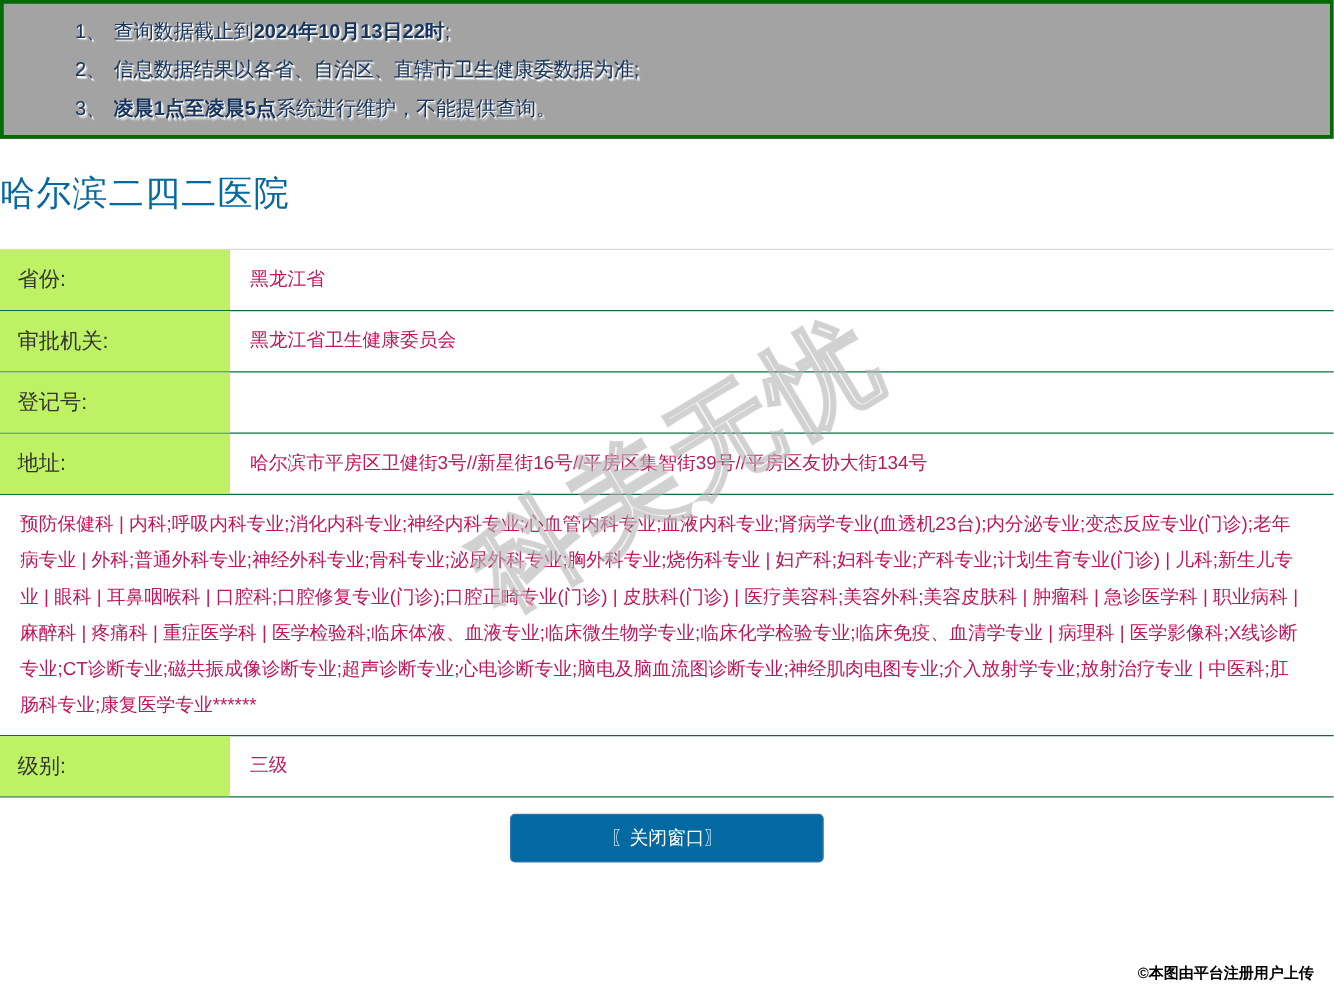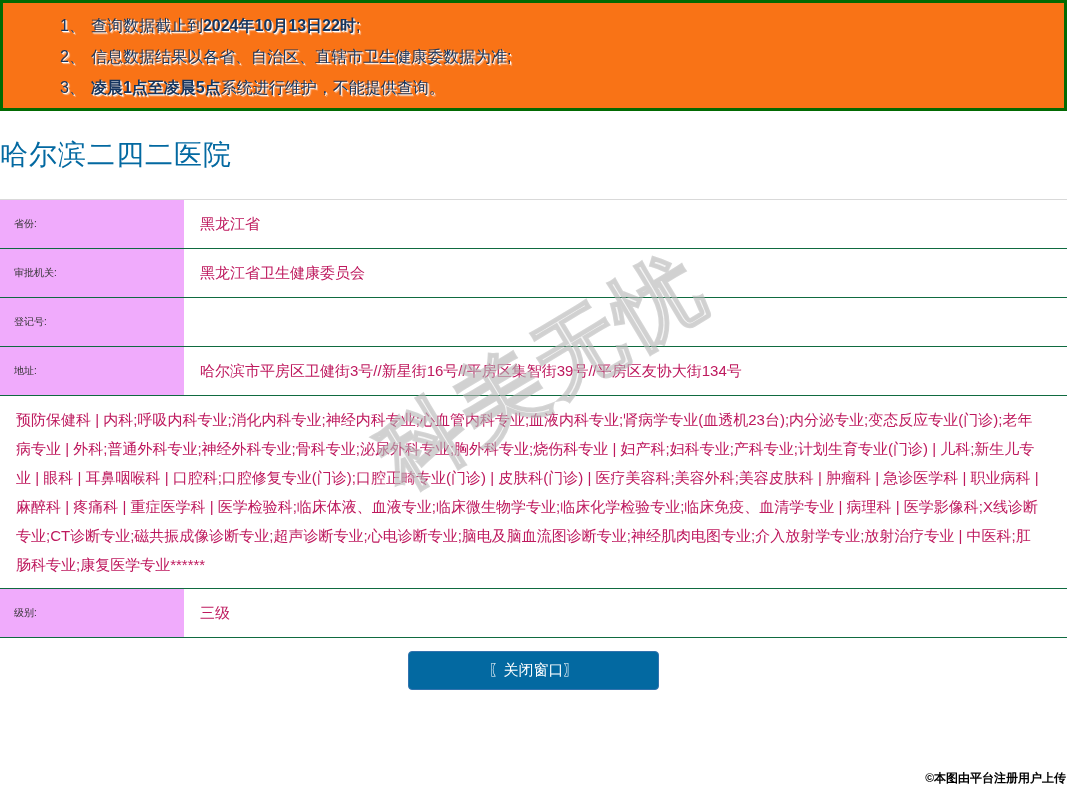--- a/index.html
+++ b/index.html
@@ -7,21 +7,21 @@
     width: 1067px; height: 789px;
     background: #fff;
     font-family: "Liberation Sans", "DejaVu Sans", sans-serif;
     position: relative;
     overflow: hidden;
   }
 
   
   .banner {
     width: 100%; height: 111px;
-    background: #f97316;
+    background: #a3a3a3;
     border: 3px solid #026a02;
     padding: 7px 10px 0 57px;
   }
   .notice-line {
     font-size: 16px;
     line-height: 31px;
     color: #16355f;
     text-shadow: 1px 1px 0 #ffffff, 2px 2px 1px rgba(255,255,255,.55);
     white-space: nowrap;
   }
@@ -43,23 +43,23 @@
     width: 100%;
     border-top: 1px solid #d9d9d9;
   }
   .row {
     display: flex;
     border-bottom: 1px solid #0f6b40;
   }
   .row-label {
     width: 184px;
     flex: 0 0 184px;
-    background: #f0abfc;
+    background: #bef264;
     padding: 13px 8px 13px 14px;
-    font-size: 10px;
+    font-size: 17px;
     color: #333;
     line-height: 22px;
   }
   .row-value {
     flex: 1;
     padding: 9px 22px 9px 16px;
     font-size: 15px;
     color: #be185d;
     line-height: 29px;
     word-break: break-all;
@@ -92,21 +92,21 @@
     white-space: nowrap;
     color: rgba(130,130,130,0.08);
     -webkit-text-stroke: 2px rgba(185,185,185,0.6);
     pointer-events: none;
     z-index: 5;
   }
 
   
   .upload-note {
     position: absolute;
-    right: 1px; bottom: 2px;
+    right: 16px; bottom: 2px;
     font-size: 12px;
     font-weight: bold;
     color: #000;
     text-shadow: -1px -1px 0 #fff, 1px -1px 0 #fff, -1px 1px 0 #fff, 1px 1px 0 #fff;
     z-index: 6;
   }
 </style>
 </head>
 <body>
 

